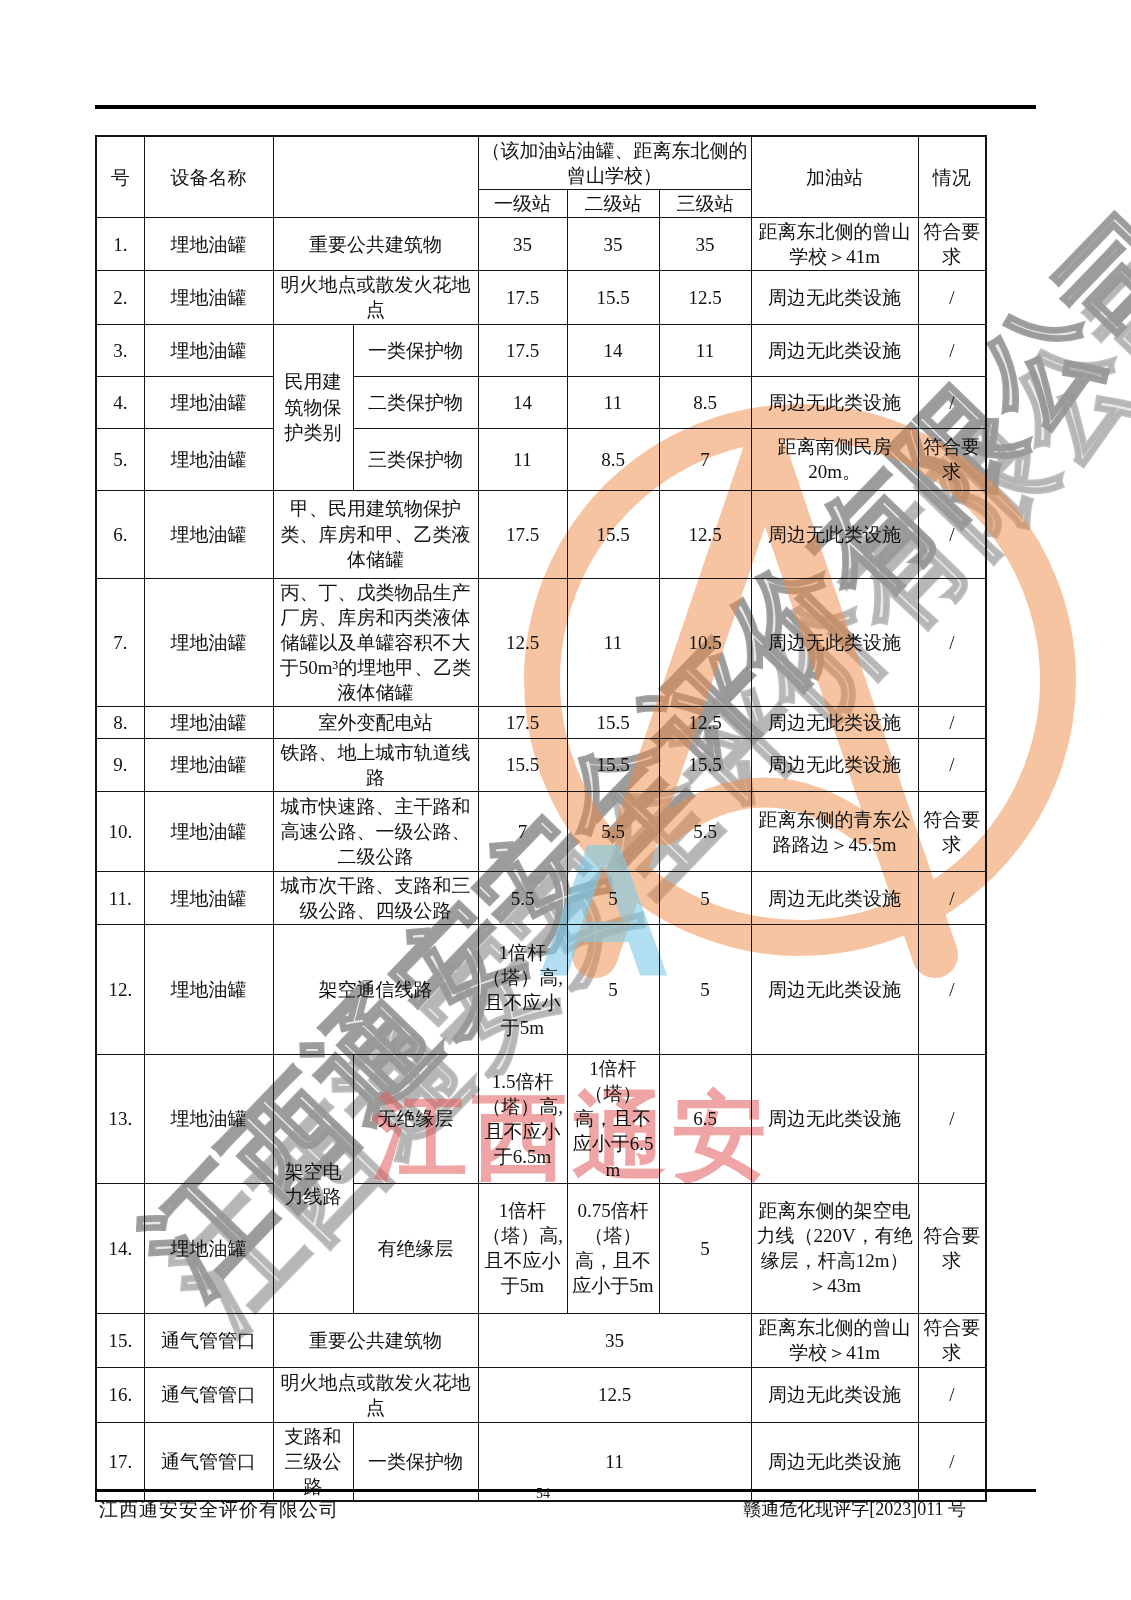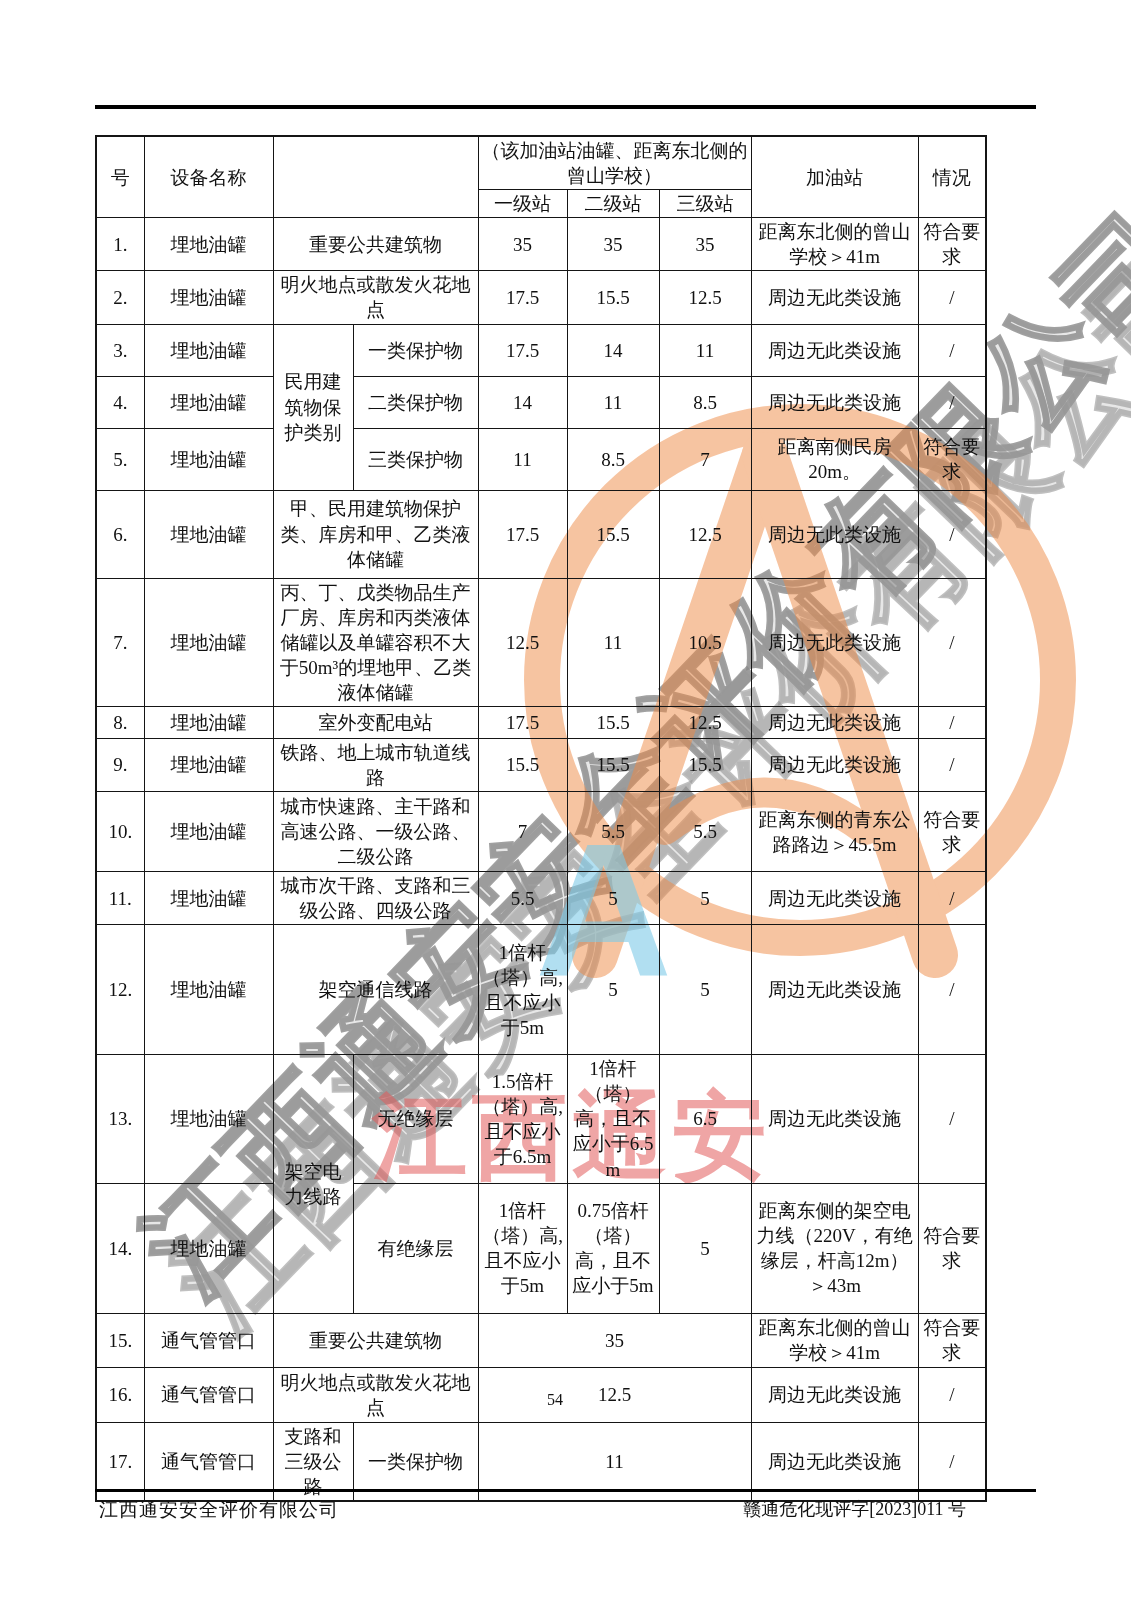--- a/index.html
+++ b/index.html
@@ -27,21 +27,21 @@
   }
   .wm-logo{left:500px;top:370px;width:580px;height:620px;opacity:0.5;}
   
   .ink{position:absolute;z-index:1;}
   .doc-title{
     left:95px;top:76px;width:896px;text-align:center;
     font-size:22px;font-weight:bold;letter-spacing:1px;
   }
   .rule-top{left:95px;top:105px;width:941px;height:4px;background:#000;}
   .rule-bottom{left:95px;top:1489px;width:941px;height:3px;background:#000;}
-  .page-num{left:95px;top:1391px;width:896px;text-align:center;font-size:16px;padding-left:12px;}
+  .page-num{left:95px;top:1486px;width:896px;text-align:center;font-size:14px;}
   .footer-left{left:99px;top:1497px;font-size:19px;letter-spacing:1px;}
   .footer-right{right:165px;top:1497px;font-size:18px;}
   
   table.main{
     position:absolute;z-index:1;left:95px;top:135px;width:890px;
     border-collapse:collapse;table-layout:fixed;background:transparent;
     border:2.5px solid #151515;
   }
   table.main td{
     border:1.5px solid #151515;text-align:center;vertical-align:middle;

